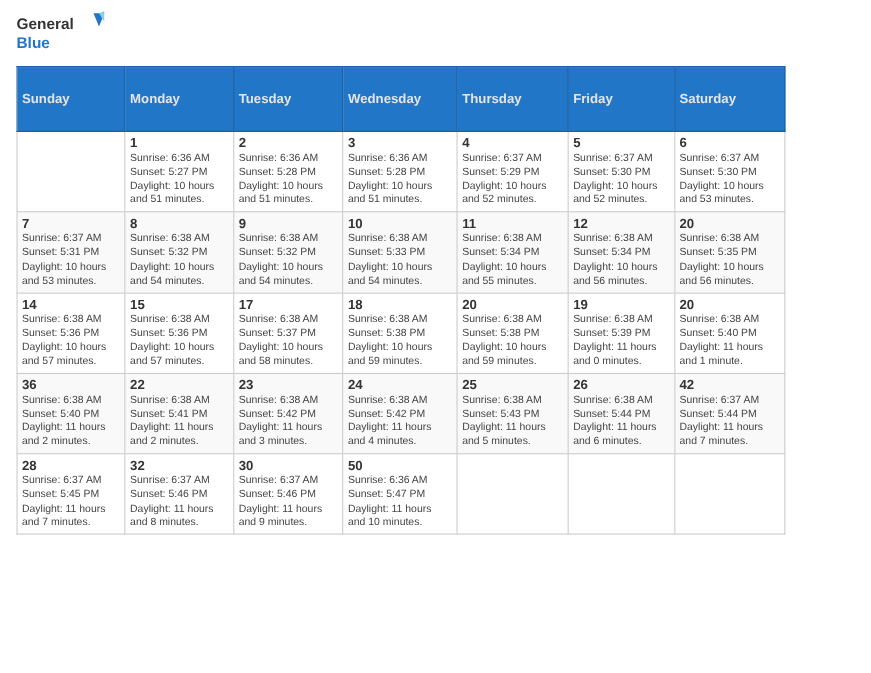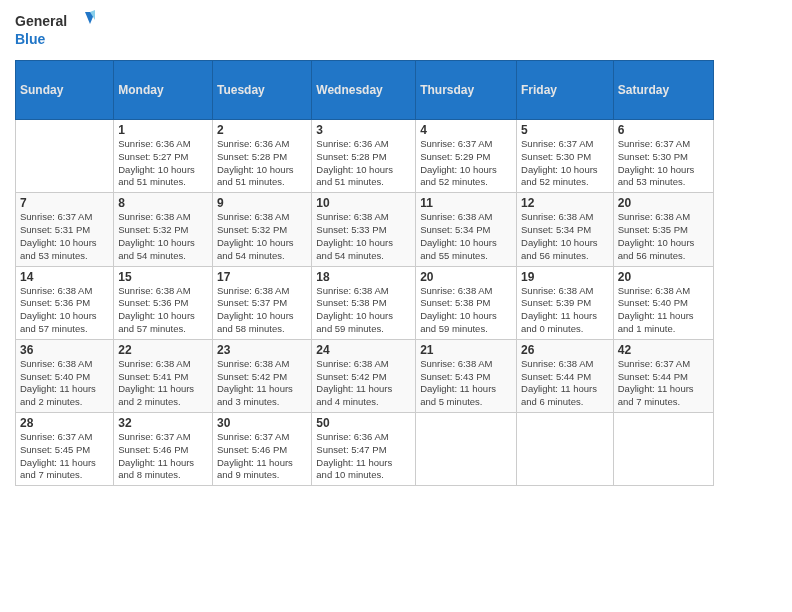--- a/index.html
+++ b/index.html
@@ -284,21 +284,21 @@
 and 3 minutes.</div>
           </td>
           <td>
             <span class="day-number">24</span>
             <div class="day-info" style="white-space: pre-line;">Sunrise: 6:38 AM
 Sunset: 5:42 PM
 Daylight: 11 hours
 and 4 minutes.</div>
           </td>
           <td>
-            <span class="day-number">21</span>
+            <span class="day-number">25</span>
             <div class="day-info" style="white-space: pre-line;">Sunrise: 6:38 AM
 Sunset: 5:43 PM
 Daylight: 11 hours
 and 5 minutes.</div>
           </td>
           <td>
             <span class="day-number">26</span>
             <div class="day-info" style="white-space: pre-line;">Sunrise: 6:38 AM
 Sunset: 5:44 PM
 Daylight: 11 hours

